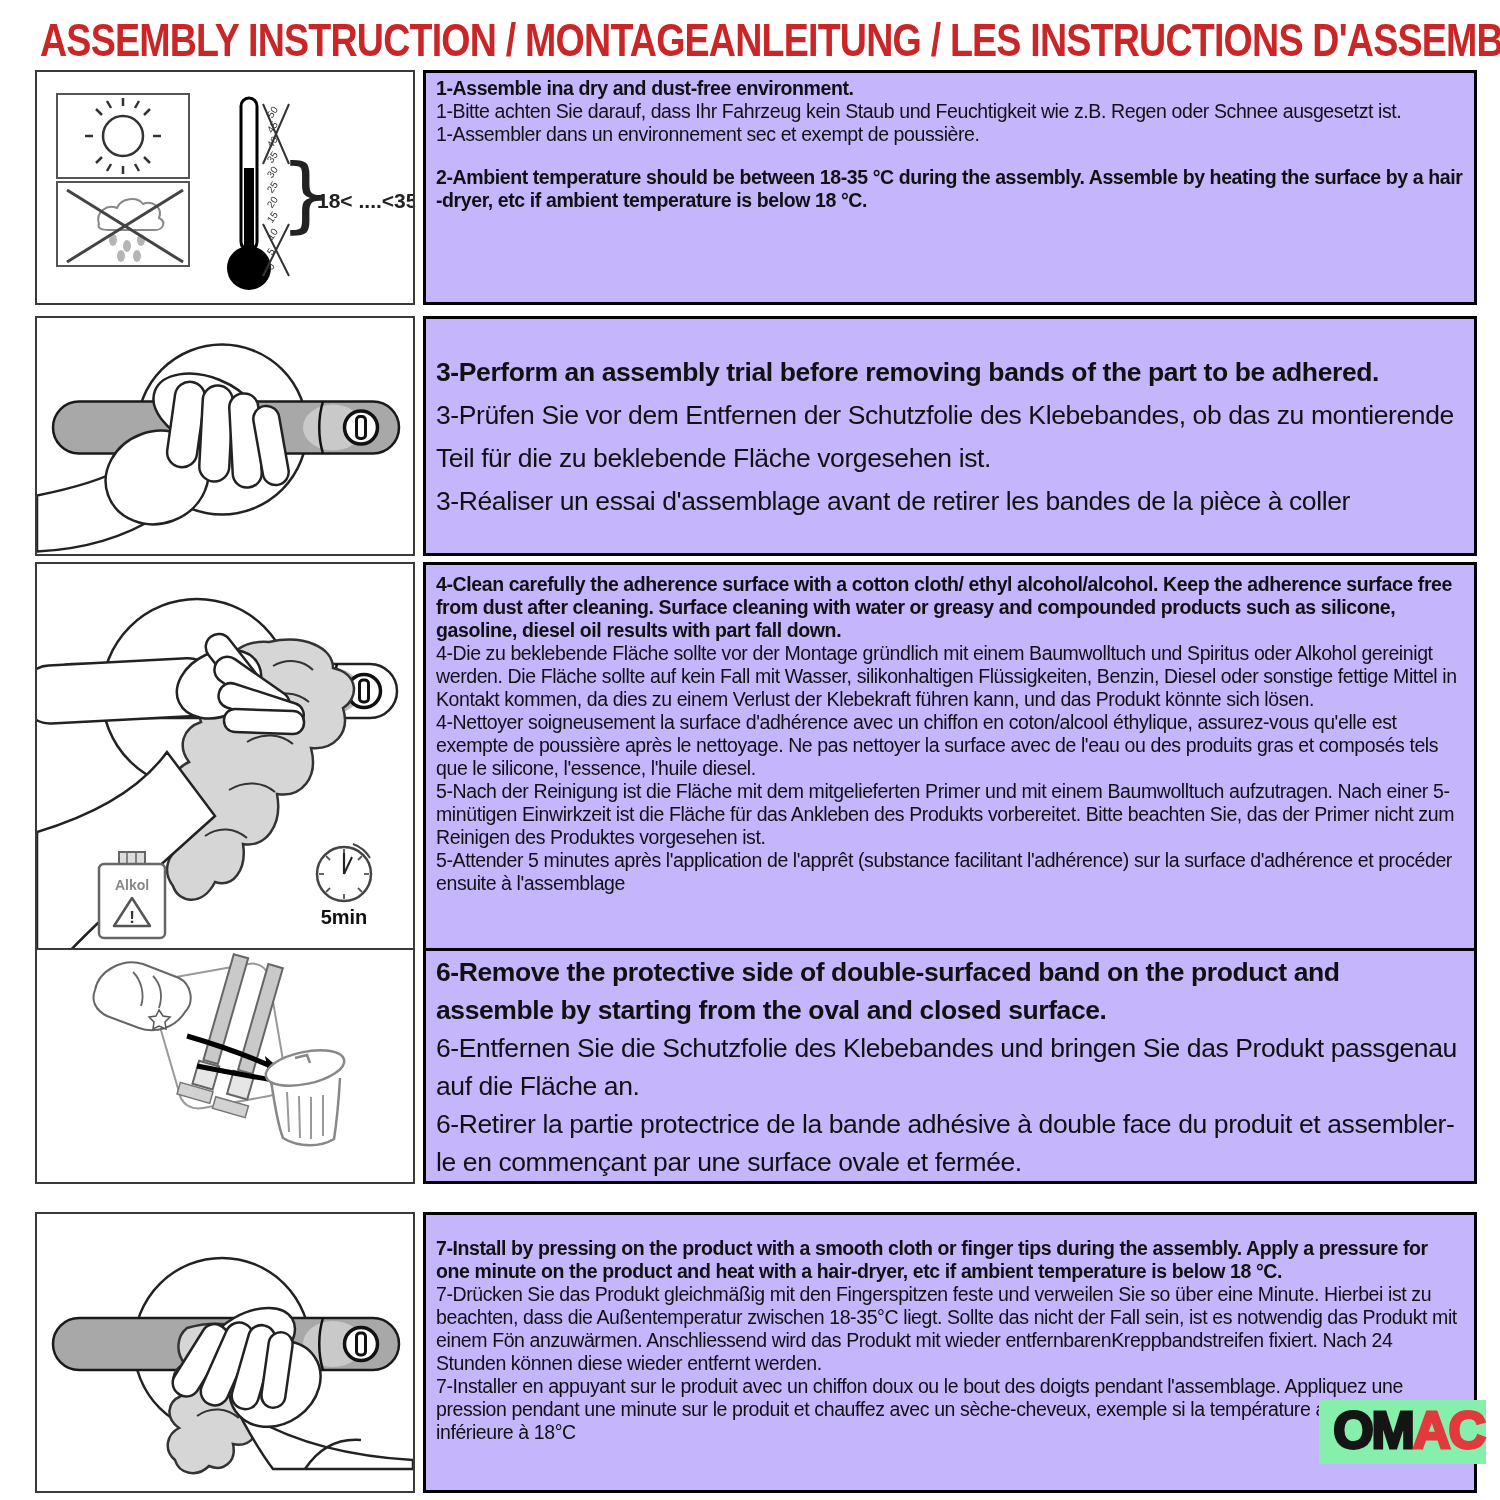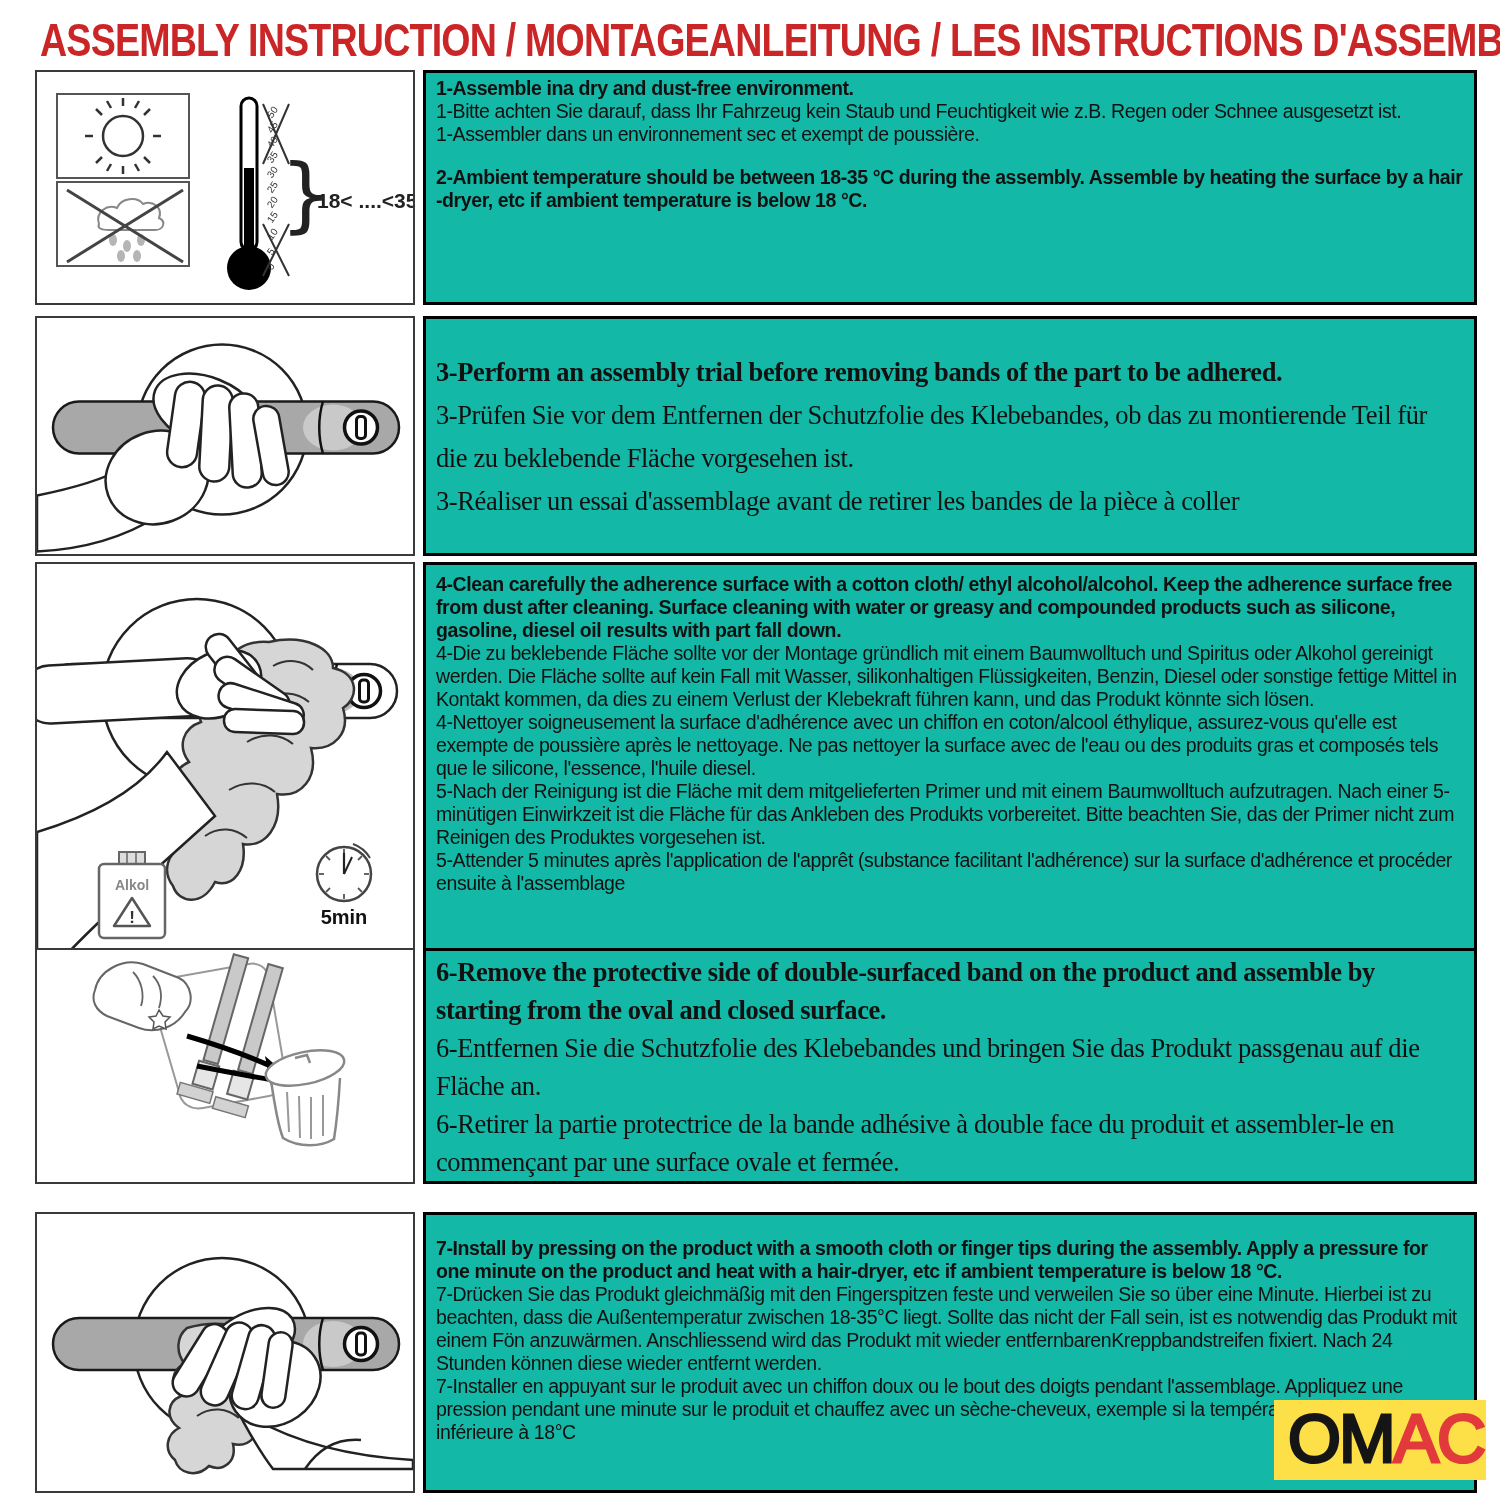--- a/index.html
+++ b/index.html
@@ -11,34 +11,34 @@
   .row{position:absolute;left:0;width:1500px;}
   .r1{top:70px;height:235px;}
   .r2{top:316px;height:240px;}
   .r3{top:562px;height:396px;}
   .r4{top:948px;height:236px;}
   .r5{top:1212px;height:281px;}
   .illus{position:absolute;left:35px;top:0;width:380px;height:100%;
          border:2px solid #3a3a3a;box-sizing:border-box;background:#fff;}
   .illus svg{width:100%;height:100%;display:block;}
   .tbox{position:absolute;left:423px;top:0;width:1054px;height:100%;
-        border:3px solid #000;box-sizing:border-box;background:#14b8a6;overflow:hidden;
+        border:3px solid #000;box-sizing:border-box;background:#c4b5fd;overflow:hidden;
         padding:4px 10px 2px 10px;}
   .tbox p{margin:0;}
   .small{font-size:19.5px;line-height:23px;letter-spacing:-0.4px;}
   .big{font-size:26.5px;line-height:43px;letter-spacing:-0.4px;
-       display:flex;flex-direction:column;justify-content:center;font-family:Liberation Serif, serif;}
+       display:flex;flex-direction:column;justify-content:center;}
   .r4 .tbox{line-height:38px;}
   .r3 .tbox{padding-top:8px;}
   .r5 .tbox{padding-top:22px;}
   .b{font-weight:bold;}
   .gap1{margin-top:20px !important;}
   .gap3{margin-top:18px !important;}
-  .logo{position:absolute;right:14px;top:1400px;background:#fde047;padding:4px 2px 8px 14px;
-        font-size:68px;font-weight:normal;line-height:1;letter-spacing:-2px;white-space:nowrap;}
+  .logo{position:absolute;right:14px;top:1400px;background:#86efac;padding:4px 2px 8px 14px;
+        font-size:52px;font-weight:bold;line-height:1;letter-spacing:-2px;white-space:nowrap;}
   .lg-black{color:#151515;-webkit-text-stroke:3px #151515;}
   .lg-red{color:#e23a3c;-webkit-text-stroke:3px #e23a3c;}
 </style>
 </head>
 <body>
 
 <div class="page">
 
   <h1 class="title">ASSEMBLY INSTRUCTION / MONTAGEANLEITUNG / LES INSTRUCTIONS D'ASSEMBLAGE</h1>
 

